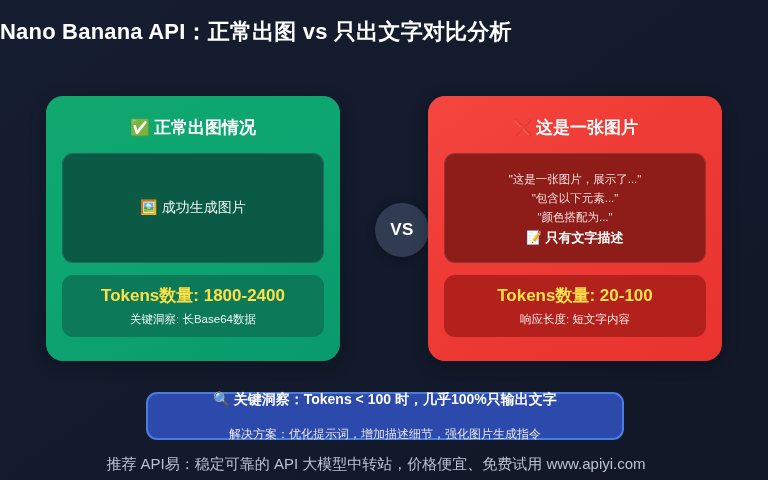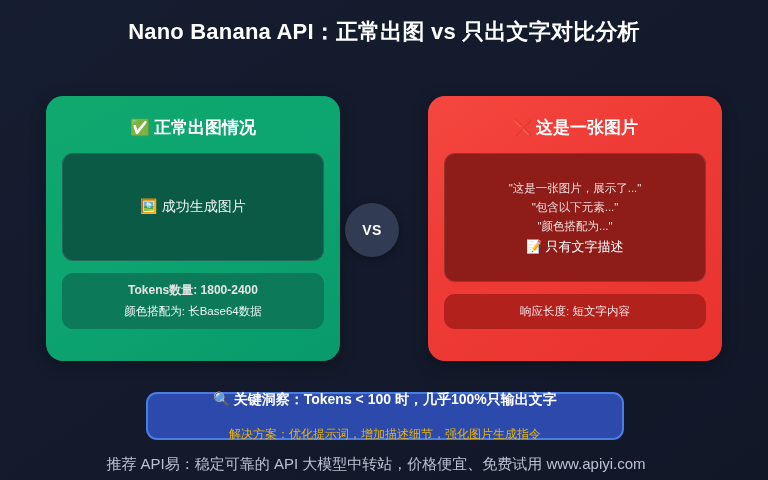--- a/index.html
+++ b/index.html
@@ -23,36 +23,35 @@
     height: 480px;
     background: linear-gradient(145deg, #151d30 0%, #131a2b 55%, #111727 100%);
   }
 
   
   .title {
     position: absolute;
     top: 17px;
     left: 0;
     width: 768px;
-    text-align: center;
     font-size: 22px;
     font-weight: bold;
     letter-spacing: 0.2px;
     color: #ffffff;
     white-space: nowrap;
   }
 
   
   .panel {
     position: absolute;
     top: 96px;
     width: 294px;
     height: 265px;
     border-radius: 17px;
-    padding: 14px 16px 32px 16px;
+    padding: 14px 16px 24px 16px;
     display: flex;
     flex-direction: column;
   }
 
   .panel-success {
     left: 46px;
     background: linear-gradient(150deg, #10a86e 0%, #0da571 45%, #099a6b 100%);
     box-shadow: 0 4px 16px rgba(0,0,0,0.28);
   }
 
@@ -103,65 +102,65 @@
     padding: 6px 8px;
   }
   .preview-fail .quote {
     font-size: 11.5px;
     color: #f5dedd;
     line-height: 19px;
     white-space: nowrap;
   }
   .preview-fail .summary {
     font-size: 13px;
-    font-weight: normal;
+    font-weight: bold;
     color: #ffffff;
     margin-top: 2px;
     white-space: nowrap;
   }
   .preview-fail .summary .emoji { margin-right: 3px; }
 
   
   .stats {
     margin-top: 12px;
     border-radius: 11px;
     padding: 9px 8px 10px 8px;
     text-align: center;
   }
   .stats-success { background: #0c7a59; }
   .stats-fail { background: #b3211d; }
 
   .stats .headline {
-    font-size: 12px;
-    font-weight: bold;
-    color: #e5e5e5;
+    font-size: 17px;
+    font-weight: bold;
+    color: #fde047;
     margin-bottom: 4px;
     white-space: nowrap;
   }
   .stats .sub {
     font-size: 11.5px;
     color: #eef6f3;
     line-height: 16px;
     white-space: nowrap;
   }
   .stats-fail .sub { color: #fbe8e7; }
 
   
   .vs-circle {
     position: absolute;
-    left: 345px;
+    left: 375px;
     top: 203px;
     width: 54px;
     height: 54px;
     border-radius: 50%;
     background: #313c52;
     display: flex;
     align-items: center;
     justify-content: center;
-    font-size: 14px;
+    font-size: 17px;
     font-weight: bold;
     color: #ffffff;
     letter-spacing: 0.5px;
     box-shadow: 0 2px 8px rgba(0,0,0,0.35);
   }
 
   
   .insight {
     position: absolute;
     left: 146px;
@@ -179,21 +178,21 @@
   .insight .main {
     font-size: 14px;
     font-weight: bold;
     color: #ffffff;
     white-space: nowrap;
     line-height: 18px;
   }
   .insight .main .emoji { margin-right: 3px; }
   .insight .solution {
     font-size: 12px;
-    color: #eab308;
+    color: #e5e5e5;
     white-space: nowrap;
     margin-top: 18px;
     line-height: 16px;
   }
 
   
   .footer {
     position: absolute;
     left: 0;
     top: 455px;
@@ -217,41 +216,42 @@
     </div>
 
     <div class="preview preview-success">
       <div class="preview-line">
         <span class="emoji">🖼️</span><span>成功生成图片</span>
       </div>
     </div>
 
     <div class="stats stats-success">
       <div class="headline">Tokens数量: 1800-2400</div>
-      <div class="sub">颜色搭配为: 长Base64数据</div>
+      <div class="sub">关键洞察: 长Base64数据</div>
     </div>
   </div>
 
   <div class="vs-circle">VS</div>
 
   <div class="panel panel-fail">
     <div class="panel-header">
       <span class="hicon">❌</span><span>这是一张图片</span>
     </div>
 
     <div class="preview preview-fail">
       <div class="quote">"这是一张图片，展示了..."</div>
       <div class="quote">"包含以下元素..."</div>
       <div class="quote">"颜色搭配为..."</div>
       <div class="summary">
         <span class="emoji">📝</span><span>只有文字描述</span>
       </div>
     </div>
 
     <div class="stats stats-fail">
+      <div class="headline">Tokens数量: 20-100</div>
       <div class="sub">响应长度: 短文字内容</div>
     </div>
   </div>
 
   <div class="insight">
     <div class="main">
       <span class="emoji">🔍</span><span>关键洞察：Tokens &lt; 100 时，几乎100%只输出文字</span>
     </div>
     <div class="solution">解决方案：优化提示词，增加描述细节，强化图片生成指令</div>
   </div>

